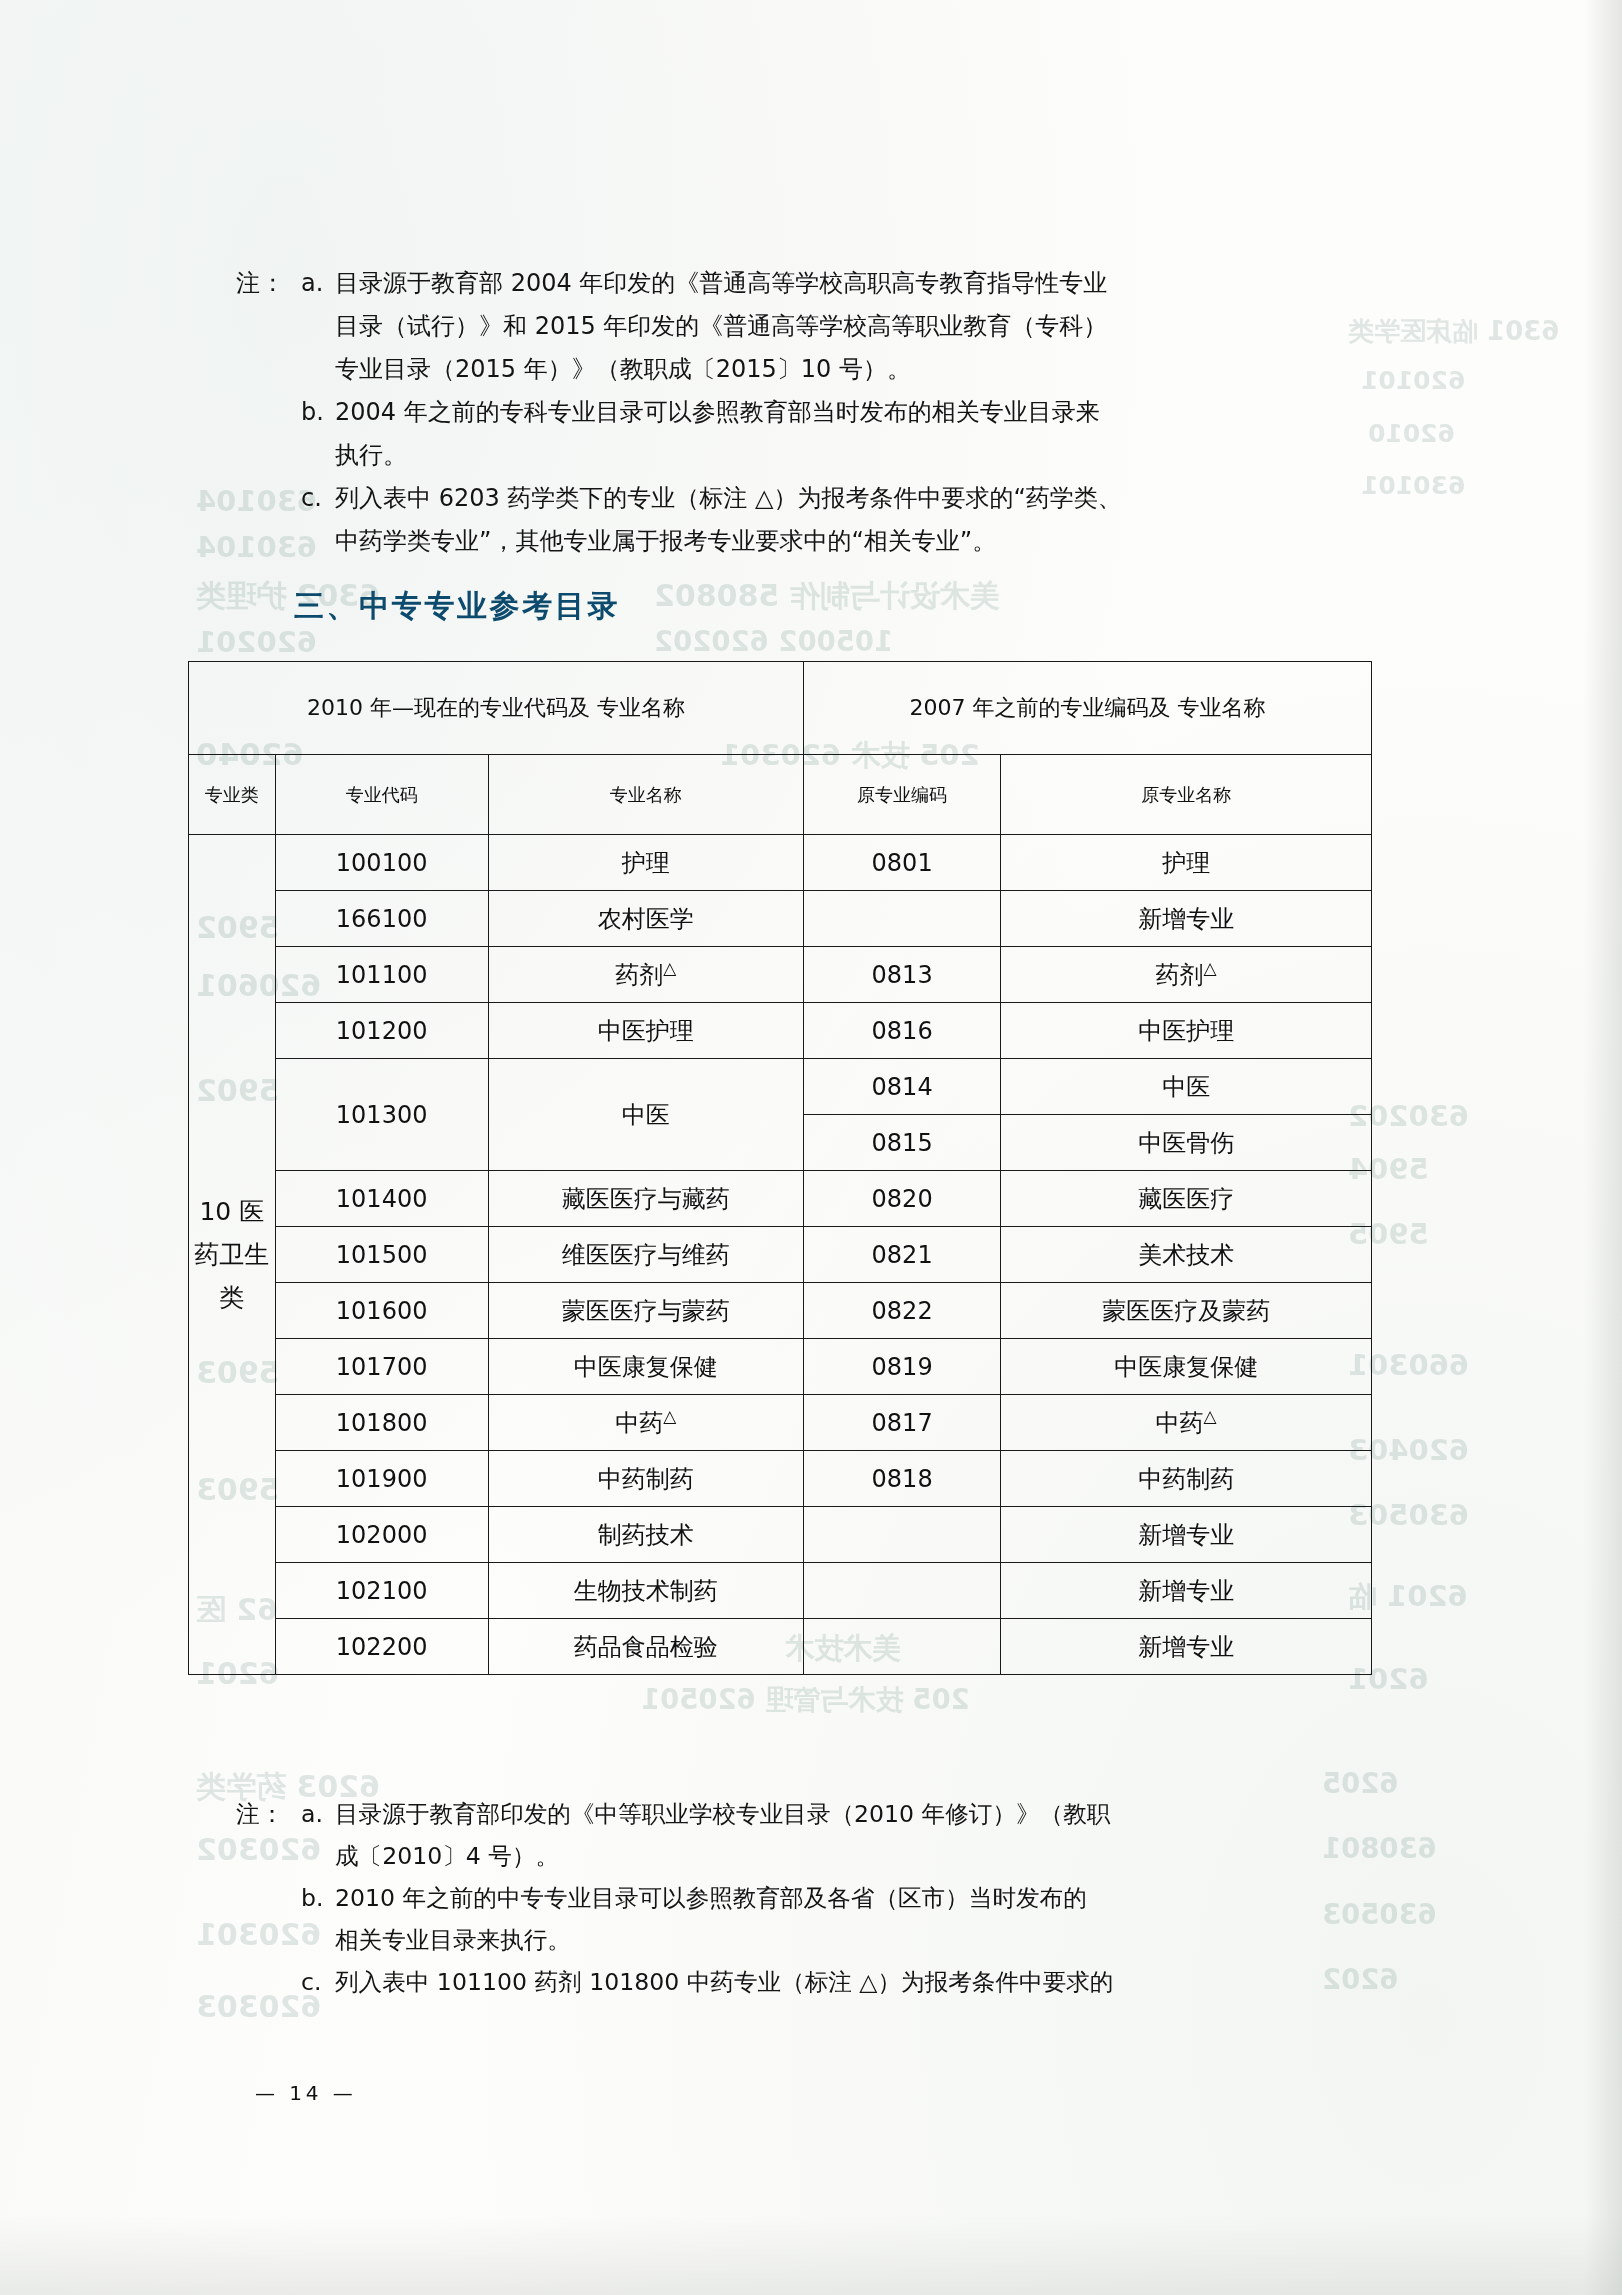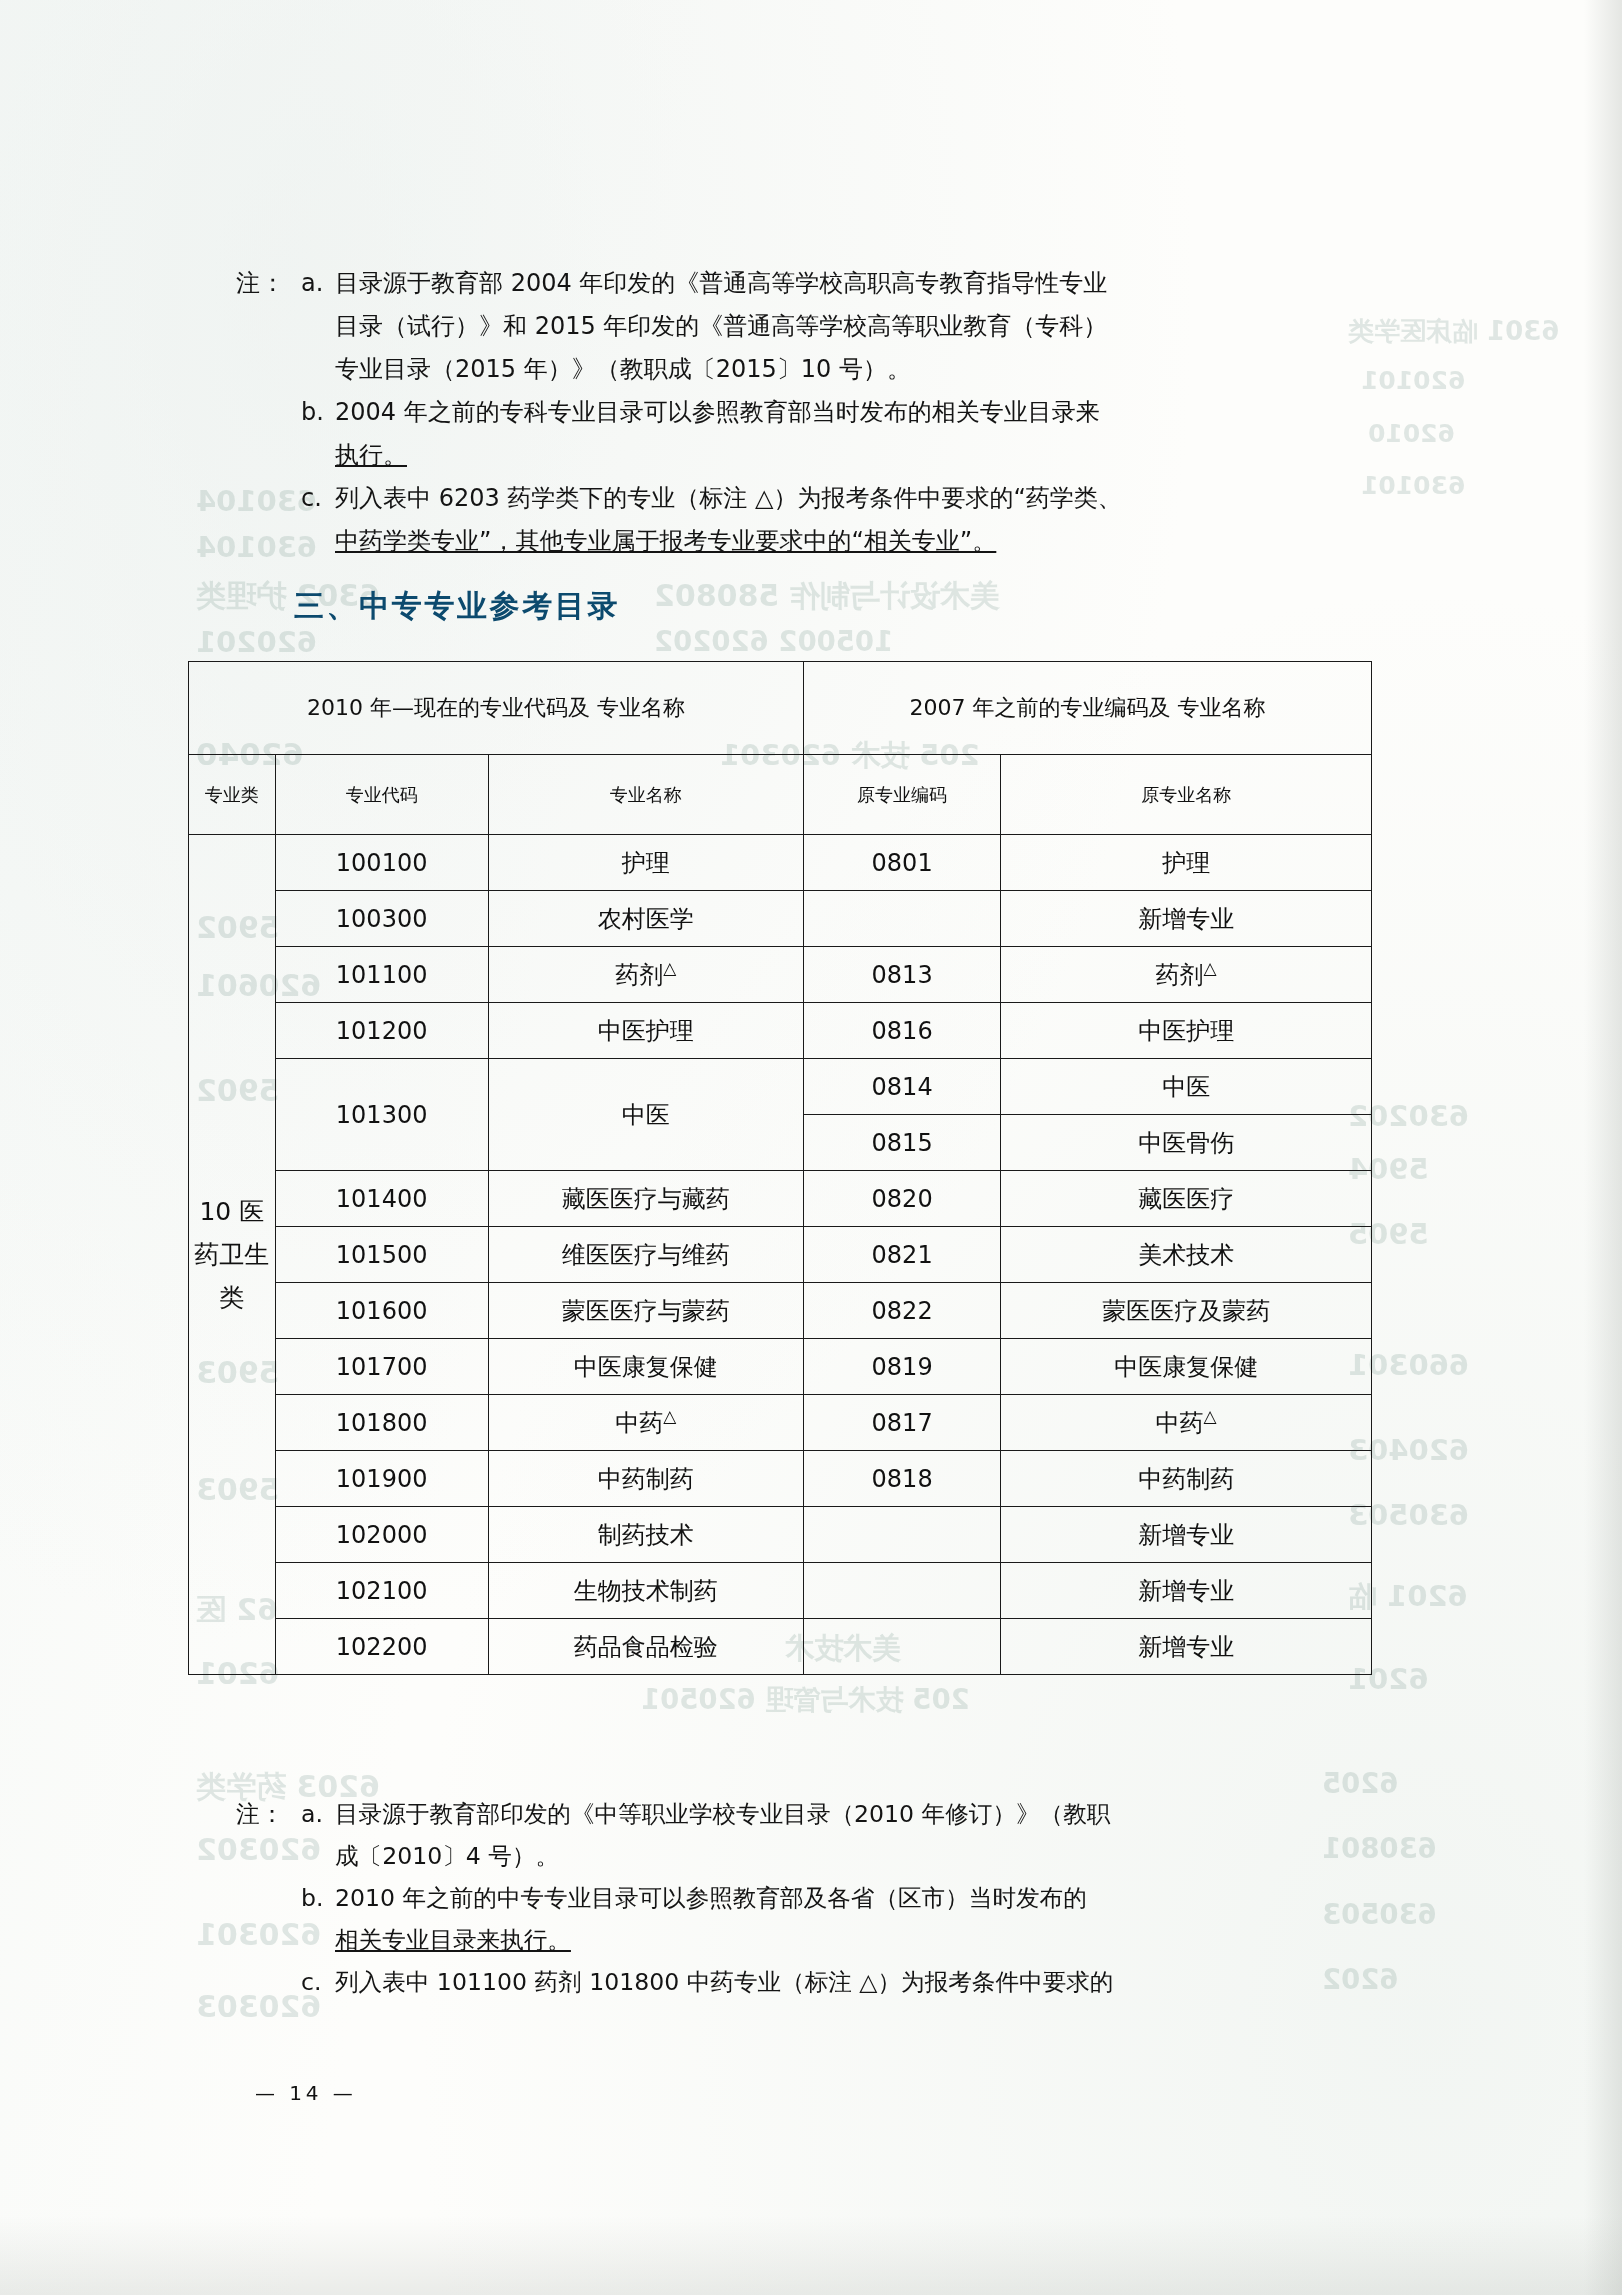--- a/index.html
+++ b/index.html
@@ -71,21 +71,20 @@
     flex: 0 0 auto;
   }
   .note-text {
     flex: 1 1 auto;
   }
   .note-cont {
     padding-left: 99px;
   }
   .note-cont-b {
     padding-left: 99px;
-    text-decoration: underline;
   }
 
   
   .section-title {
     position: absolute;
     left: 294px;
     top: 586px;
     font-size: 30px;
     font-weight: bold;
     letter-spacing: 2.6px;
@@ -278,21 +277,21 @@
 
           <tr class="body-row">
             <td class="catcell" rowspan="16">10 医药卫生类</td>
             <td>100100</td>
             <td class="name-cell">护理</td>
             <td>0801</td>
             <td class="name-cell">护理</td>
           </tr>
 
           <tr class="body-row">
-            <td>100300</td>
+            <td>166100</td>
             <td class="name-cell">农村医学</td>
             <td></td>
             <td class="name-cell">新增专业</td>
           </tr>
 
           <tr class="body-row">
             <td>101100</td>
             <td class="name-cell"><span>药剂</span><span class="tri">△</span></td>
             <td>0813</td>
             <td class="name-cell"><span>药剂</span><span class="tri">△</span></td>

